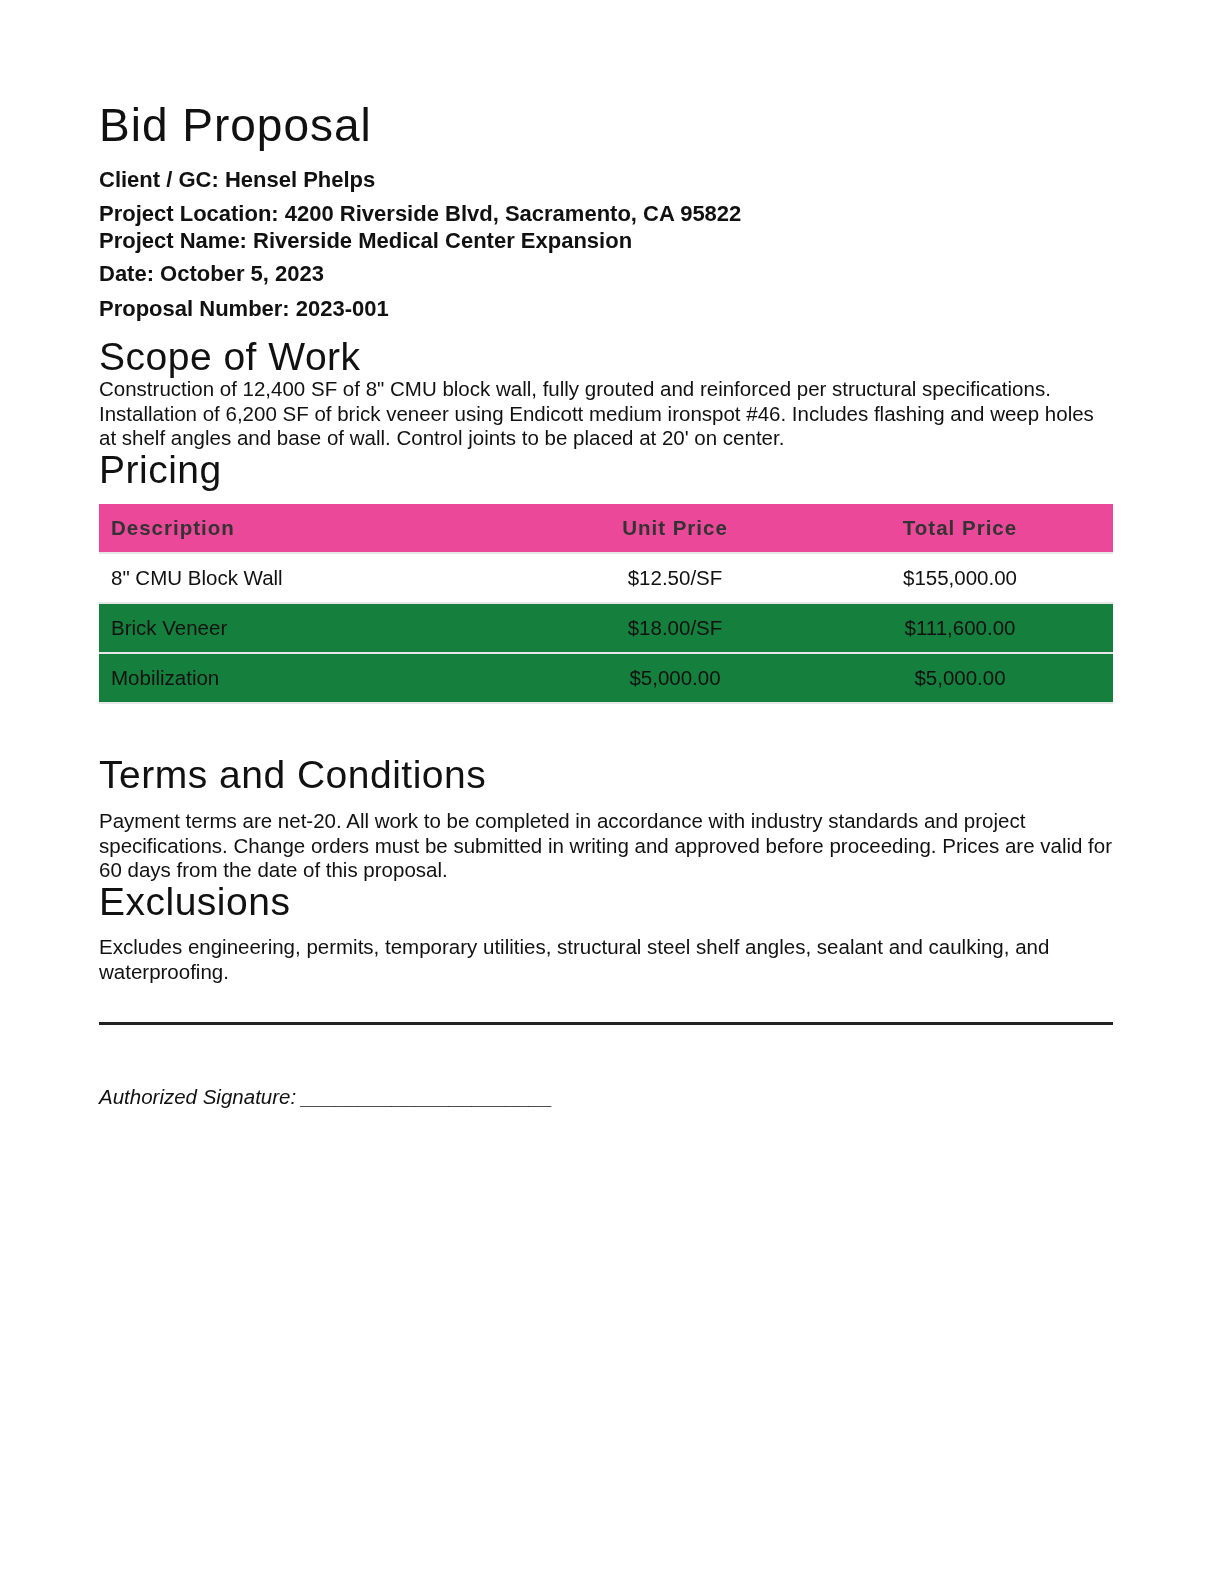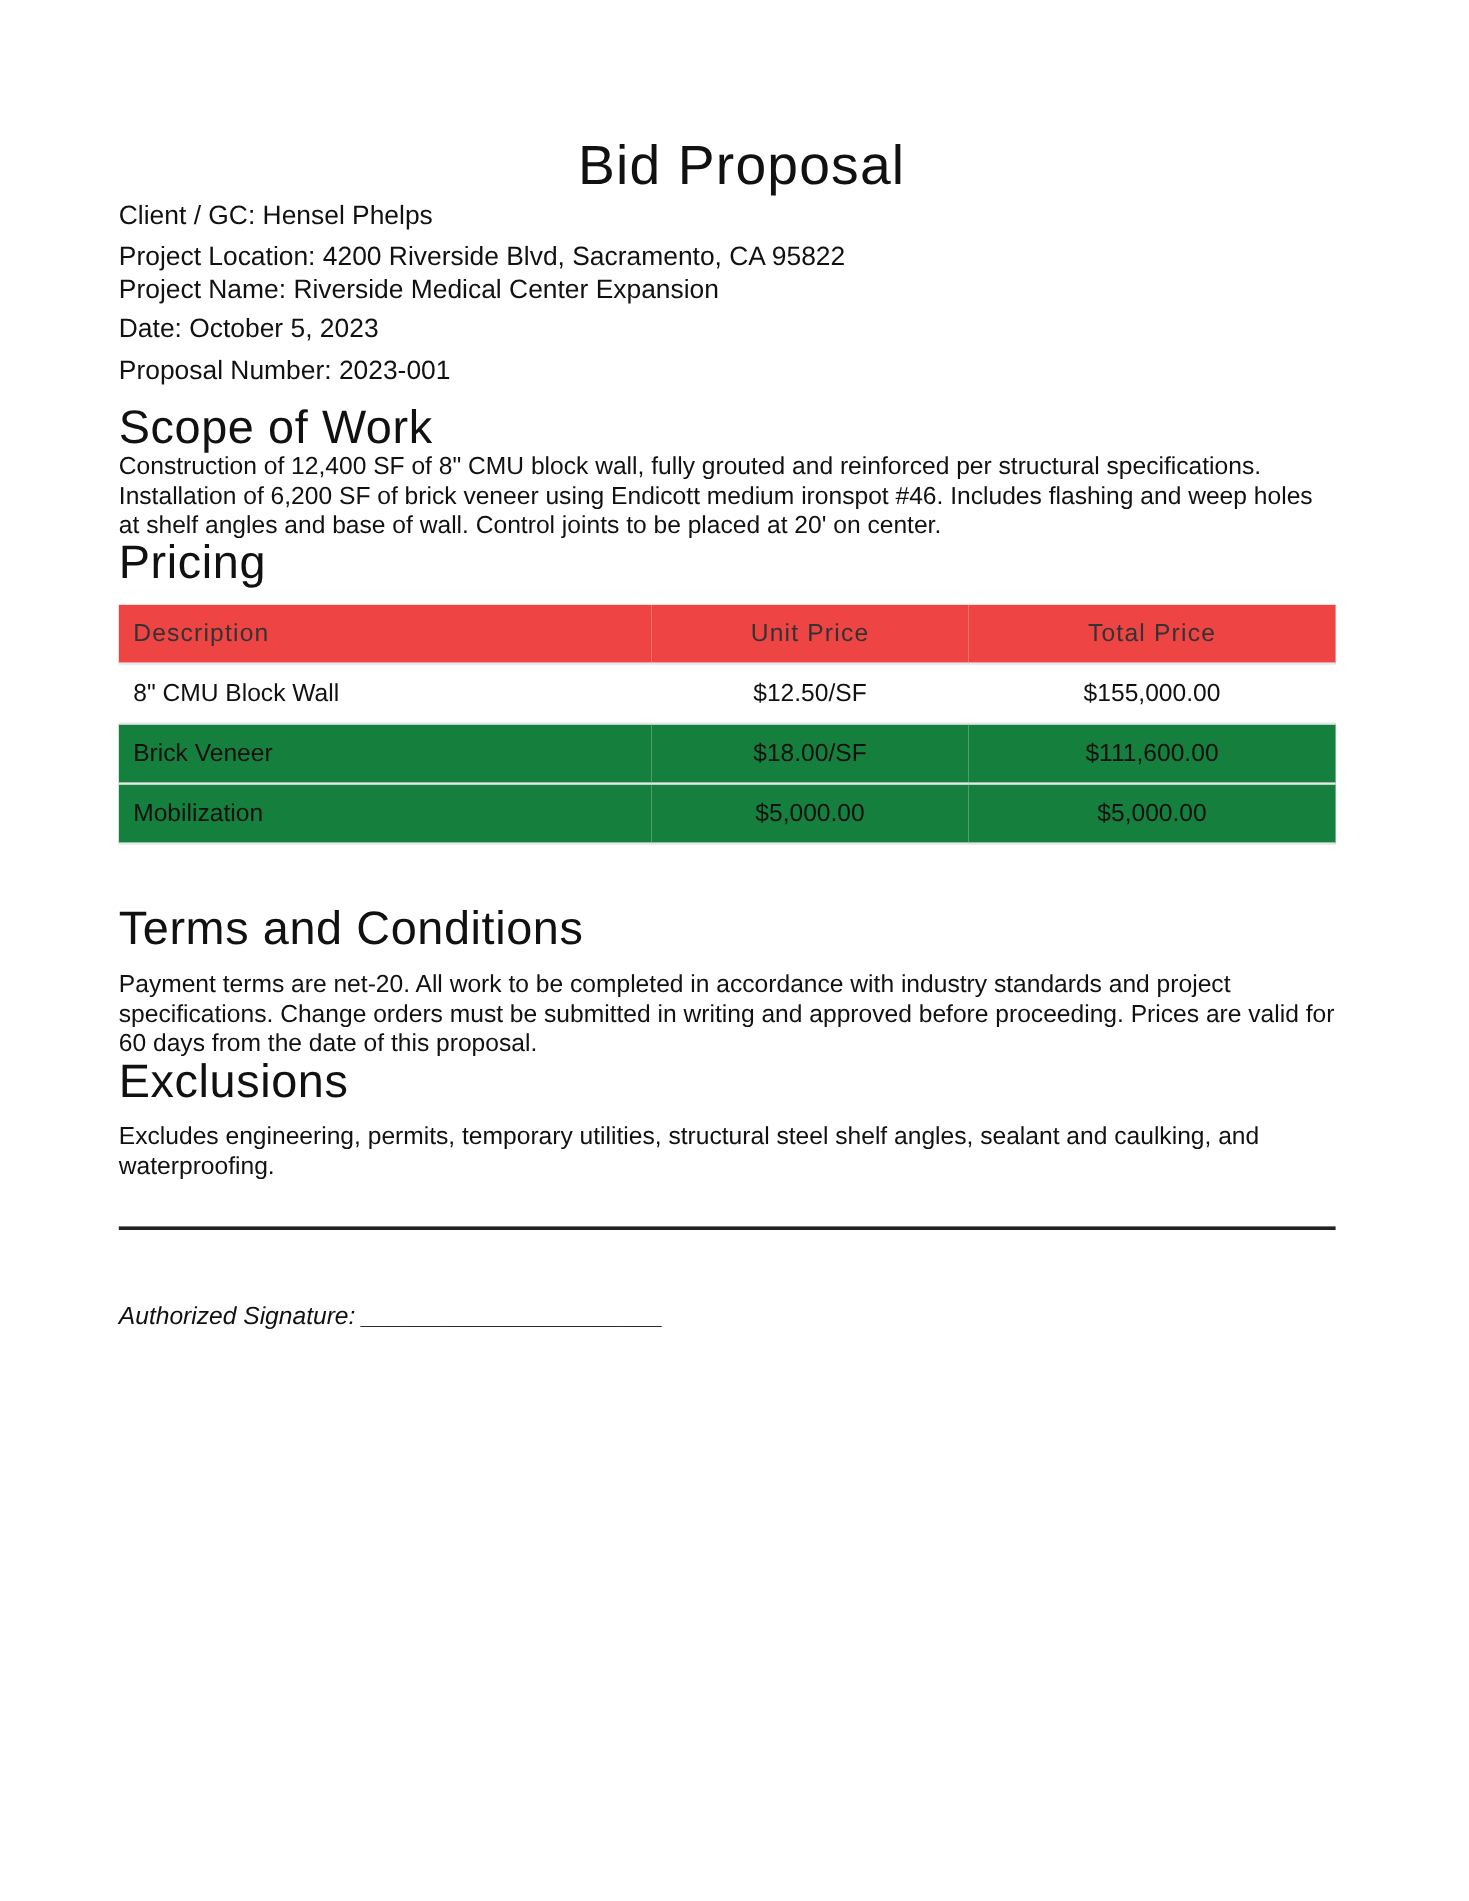--- a/index.html
+++ b/index.html
@@ -1,23 +1,23 @@
 <!DOCTYPE html>
 <html><head>
 <meta charset="utf-8">
 <style>
   html, body { margin: 0; padding: 0; background: #ffffff; }
   body { width: 1224px; height: 1584px; position: relative; font-family: "Liberation Sans", sans-serif; color: #111; }
   .page { position: absolute; left: 99px; top: 0; width: 1014px; }
-  h1 { position: absolute; top: 97px; left: 0; width: 1014px; text-align: center; margin: 12px; font-size: 46px; font-weight: normal; letter-spacing: 1px; line-height: 56px; }
-  .meta { position: absolute; left: 0; font-size: 22px; line-height: 26px; margin: 0; }
+  h1 { position: absolute; top: 97px; left: 0; width: 1014px; margin: 0; font-size: 46px; font-weight: normal; letter-spacing: 1px; line-height: 56px; }
+  .meta { position: absolute; left: 0; font-size: 22px; line-height: 26px; margin: 0; font-weight: bold; }
   h2 { position: absolute; left: 0; margin: 0; font-size: 39px; font-weight: normal; line-height: 44px; letter-spacing: 0.5px; }
   .para { position: absolute; left: 0; width: 1014px; margin: 0; font-size: 20.5px; line-height: 24.5px; }
   table { position: absolute; left: 0; top: 504px; width: 1014px; border-collapse: collapse; font-size: 20.5px; }
-  th { font-weight: normal; color: #333; letter-spacing: 1px; height: 48px; background: #ef4444; border-bottom: 2px solid #e6e7e8; padding: 0 12px; }
+  th { font-weight: bold; color: #333; letter-spacing: 1px; height: 48px; background: #ec4899; border-bottom: 2px solid #e6e7e8; padding: 0 12px; }
   td { height: 48px; border-bottom: 2px solid #e6e7e8; padding: 0 12px; }
   tr.alt td { background: #15803d; }
   .l { text-align: left; }
   .r { text-align: center; }
   .rule { position: absolute; left: 0; top: 1022px; width: 1014px; height: 0; border-top: 3px solid #222; }
   .sig { position: absolute; left: 0; top: 1063px; font-size: 20.5px; line-height: 26px; font-style: italic; }
 </style>
 </head>
 <body>
 

